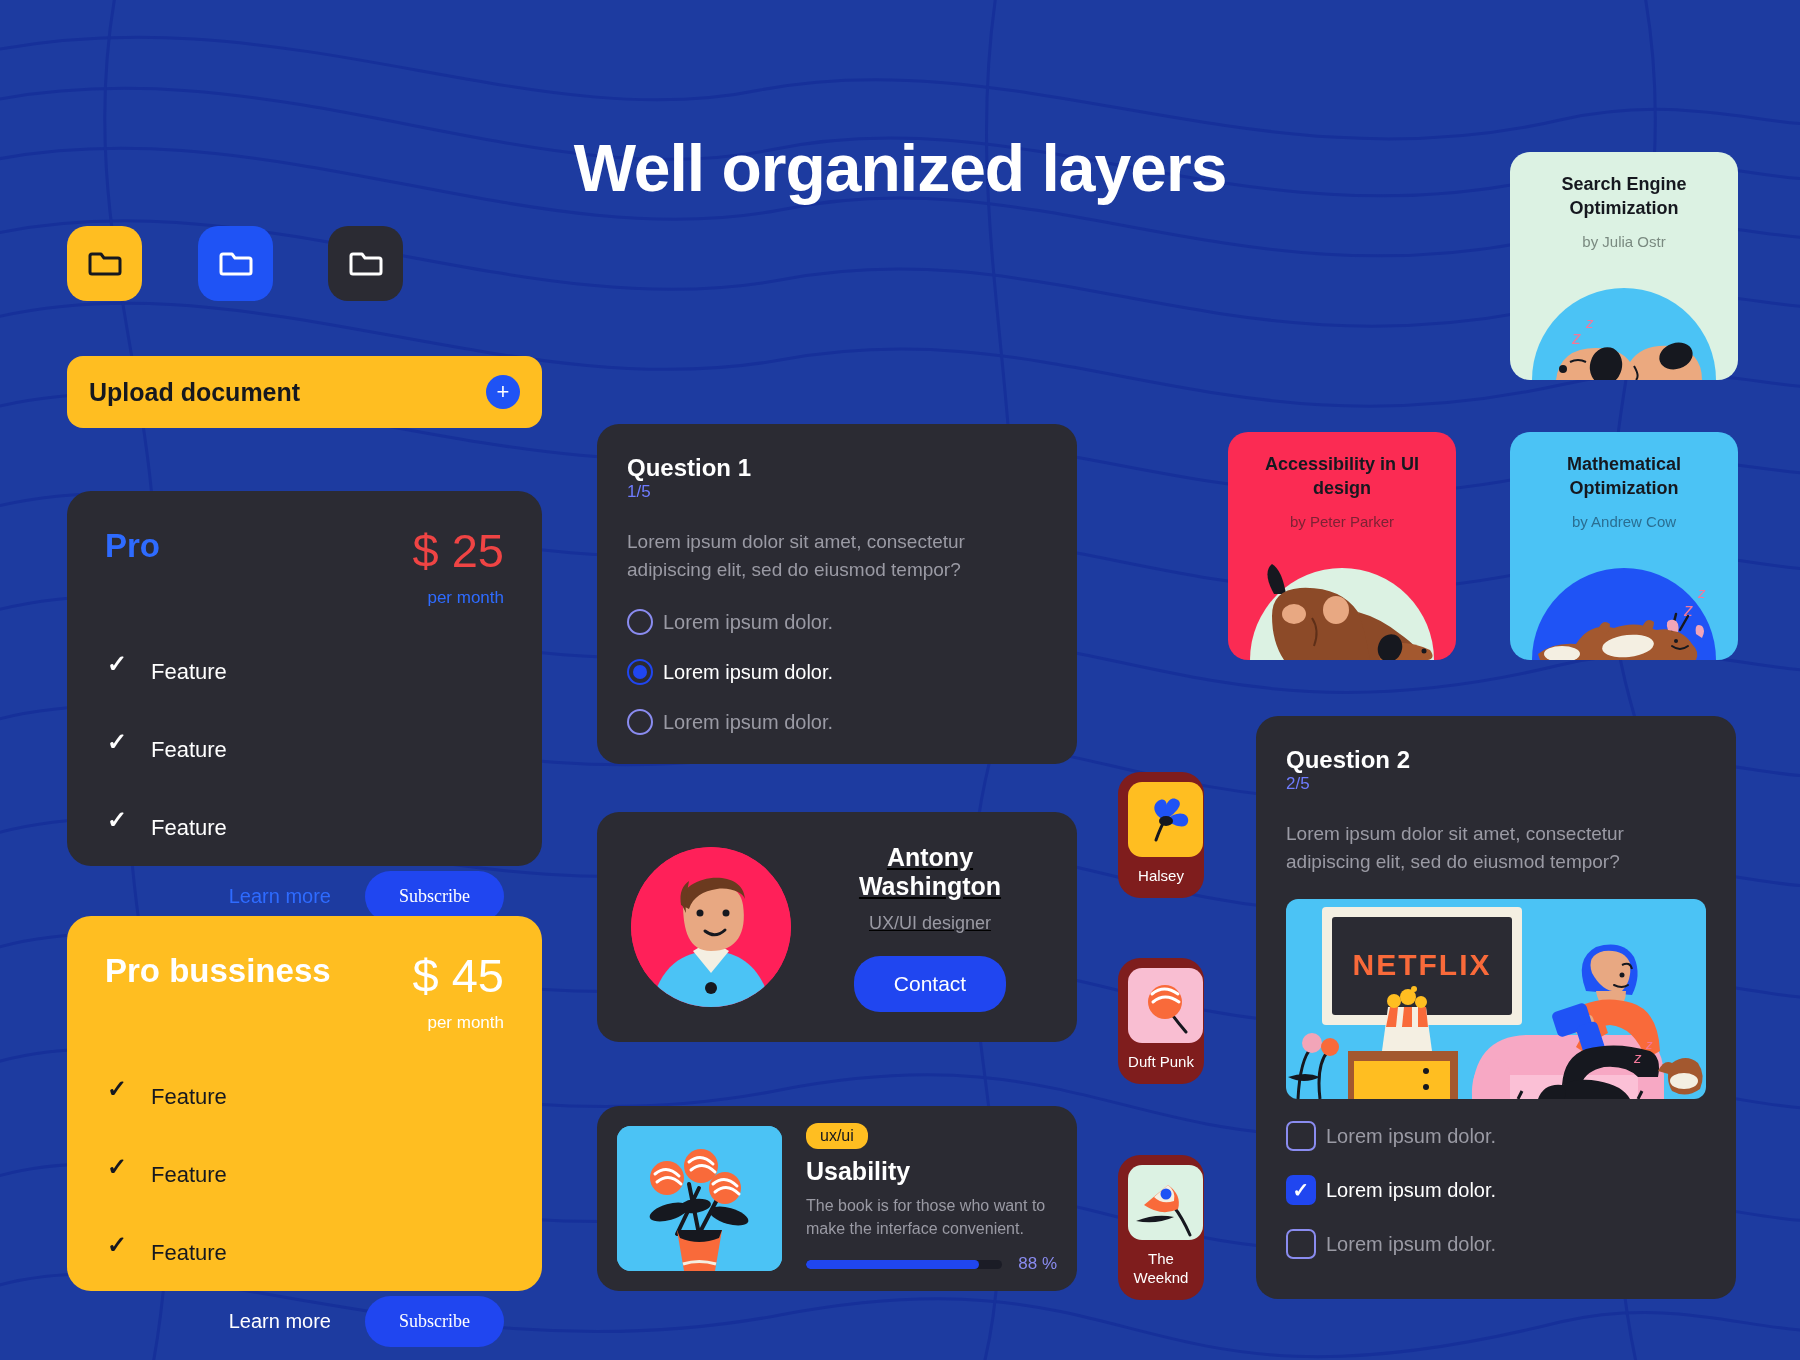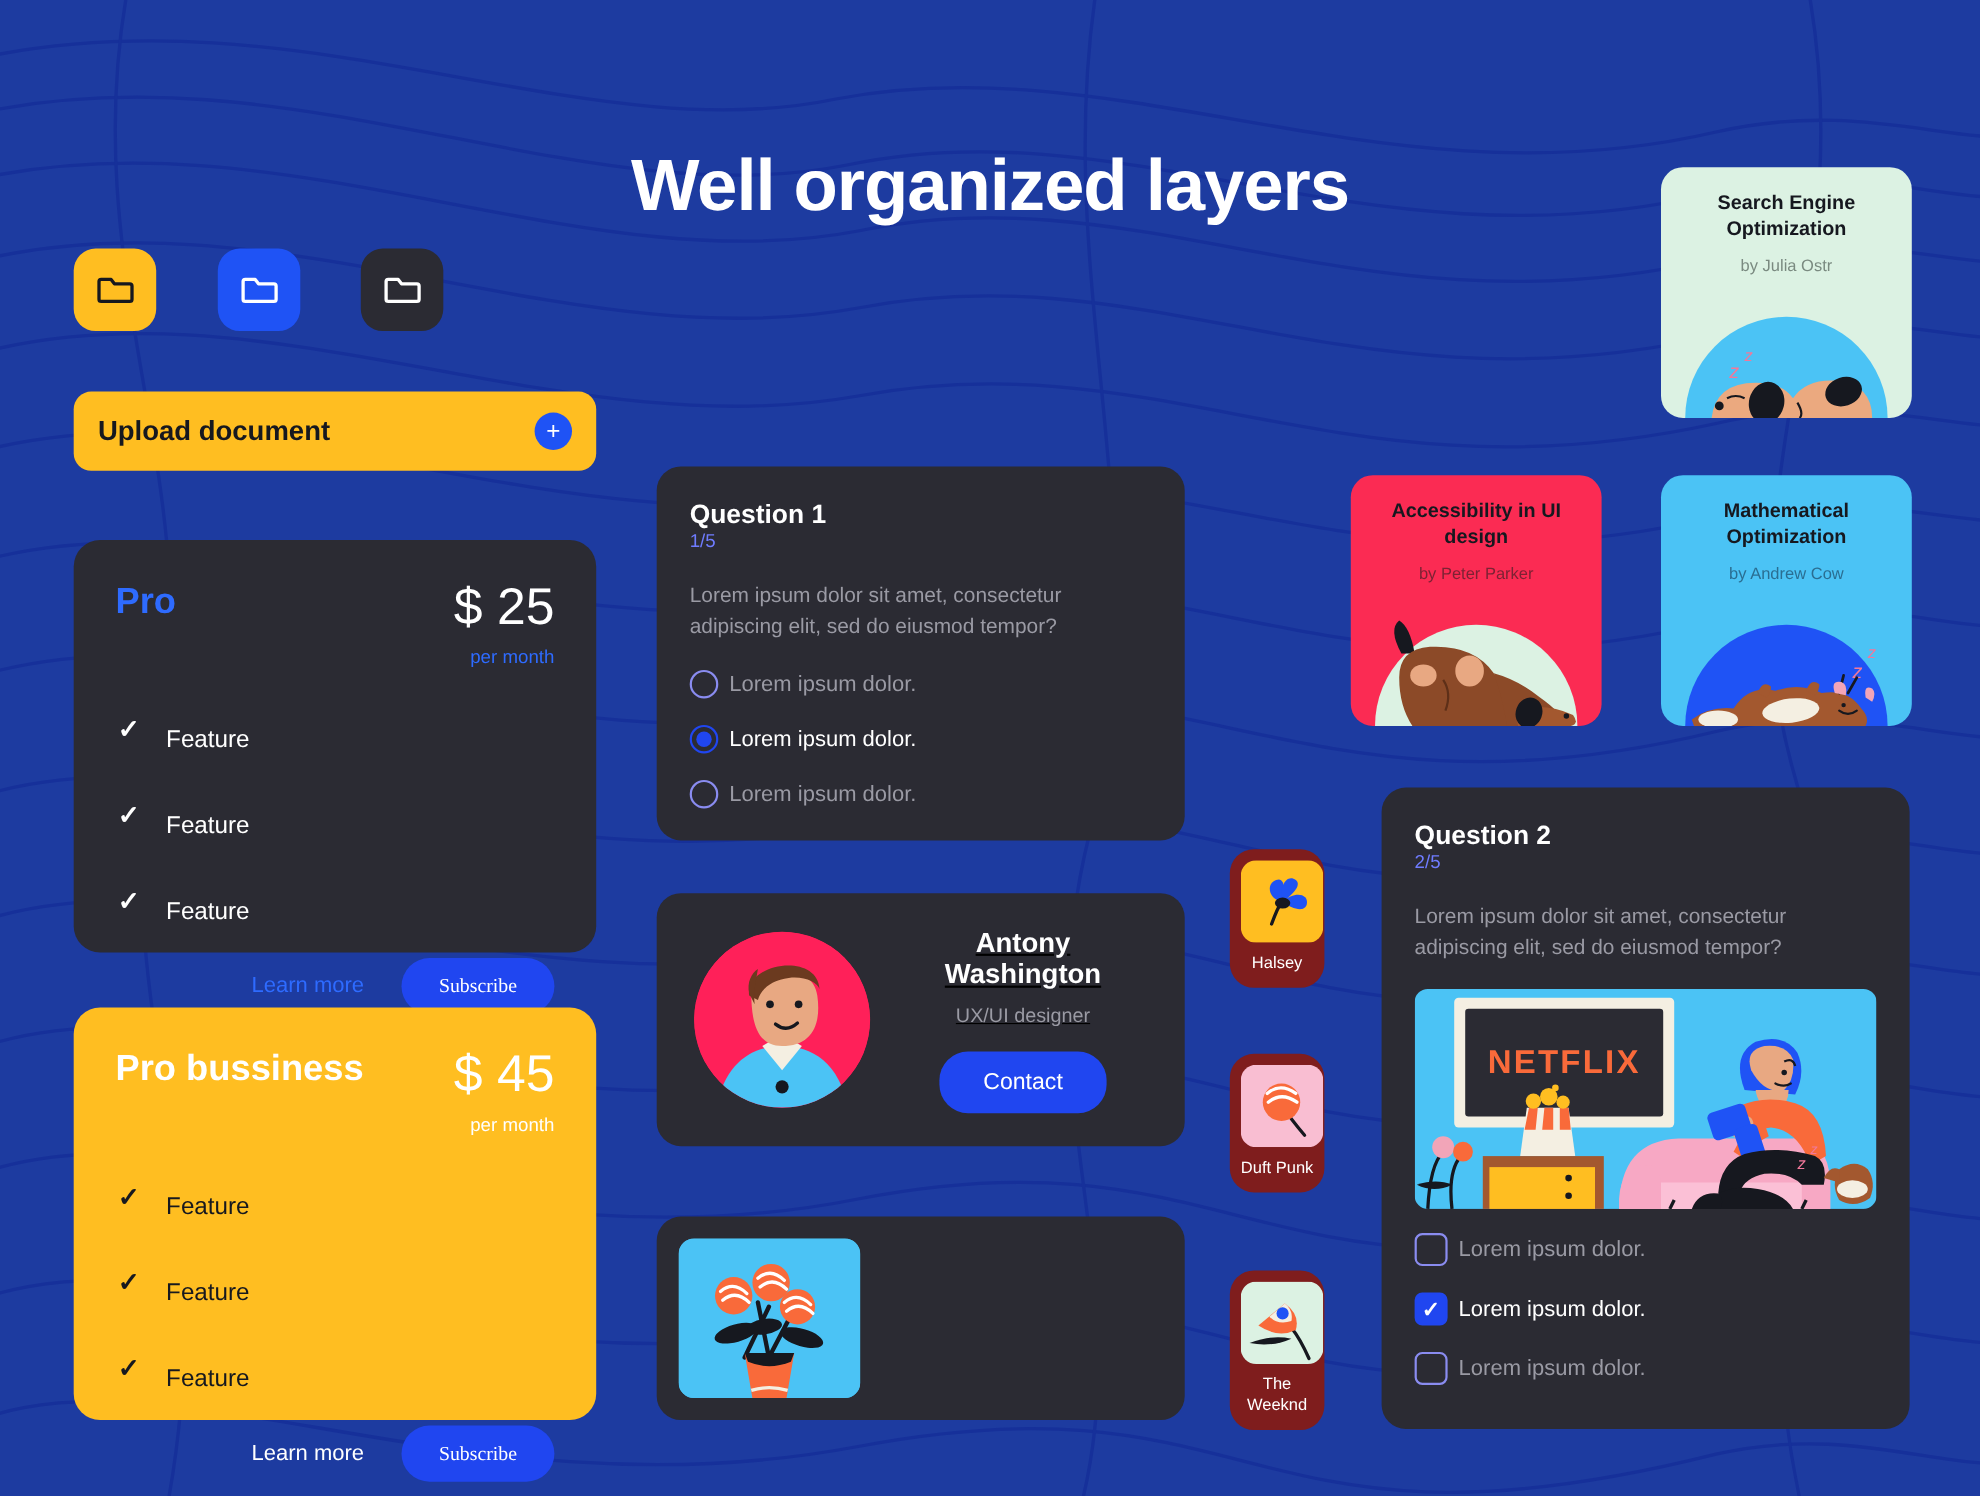--- a/index.html
+++ b/index.html
@@ -87,21 +87,21 @@
   #price-card-pro { left: 67px; top: 491px; height: 375px; background: #2b2b33; }
   #price-card-business { left: 67px; top: 916px; height: 375px; background: #ffbe21; }
 
   .price-head { display: flex; justify-content: space-between; align-items: flex-start; }
   .plan-name { font-size: 33px; font-weight: 700; }
   .price-right { text-align: right; }
   .price-amount { font-size: 47px; font-weight: 400; line-height: 1; }
   .price-period { font-size: 17px; margin-top: 14px; }
 
   #price-card-pro .plan-name { color: #2e6bff; }
-  #price-card-pro .price-amount { color: #ffffff; }
+  #price-card-pro .price-amount { color: #ef4444; }
   #price-card-pro .price-period { color: #2e6bff; }
   #price-card-business .plan-name { color: #ffffff; }
   #price-card-business .price-amount { color: #ffffff; }
   #price-card-business .price-period { color: #ffffff; }
 
   .feature-list { margin-top: 34px; }
   .feature-row { display: flex; align-items: center; gap: 22px; margin-bottom: 35px; }
   .feature-row:last-child { margin-bottom: 0; }
   .feature-label { font-size: 22px; margin-top: 17px; }
   #price-card-pro .feature-label { color: #ffffff; }
@@ -432,20 +432,31 @@
         <circle cx="50" cy="52" r="17" fill="#f96a3a"></circle>
         <circle cx="84" cy="40" r="17" fill="#f96a3a"></circle>
         <circle cx="108" cy="62" r="16" fill="#f96a3a"></circle>
         <path d="M38 48 Q 50 38 62 50 M40 56 Q 52 46 64 58" stroke="#fff" stroke-width="3" fill="none" stroke-linecap="round"></path>
         <path d="M72 36 Q 84 26 96 38 M74 44 Q 86 34 98 46" stroke="#fff" stroke-width="3" fill="none" stroke-linecap="round"></path>
         <path d="M96 58 Q 108 48 120 60 M98 66 Q 110 56 122 68" stroke="#fff" stroke-width="3" fill="none" stroke-linecap="round"></path>
         <path d="M60 104 L105 104 L98 145 L67 145 Z" fill="#f96a3a"></path>
         <path d="M60 104 L105 104 L102 112 Q 82 120 63 112 Z" fill="#16181f"></path>
         <path d="M66 138 Q 82 133 99 138" stroke="#f4efe2" stroke-width="3" fill="none"></path>
       </svg>
+    </div>
+    <div id="book-info">
+      <span id="book-tag">ux/ui</span>
+      <div id="book-title">Usability</div>
+      <div id="book-desc">The book is for those who want to make the interface convenient.</div>
+      <div id="book-progress-row">
+        <div id="book-progress-track">
+          <div id="book-progress-fill" style="width: 88%;"></div>
+        </div>
+        <span id="book-progress-text">88 %</span>
+      </div>
     </div>
   </div>
 
   <div class="artist-tile" id="artist-tile-1">
     <div class="artist-art">
       <svg width="75" height="75" viewBox="0 0 75 75">
         <rect width="75" height="75" fill="#ffbe21"></rect>
         <path d="M28 58 Q 33 44 38 36" stroke="#16181f" stroke-width="3" fill="none" stroke-linecap="round"></path>
         <path d="M38 38 C 26 36 22 22 32 18 C 40 15 40 26 38 38 Z" fill="#1f53f5"></path>
         <path d="M38 38 C 34 24 42 12 50 18 C 56 23 46 32 38 38 Z" fill="#1f53f5"></path>

